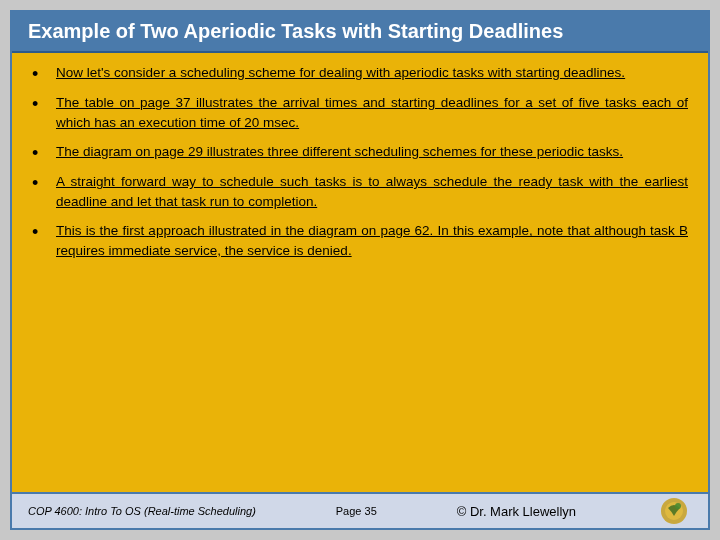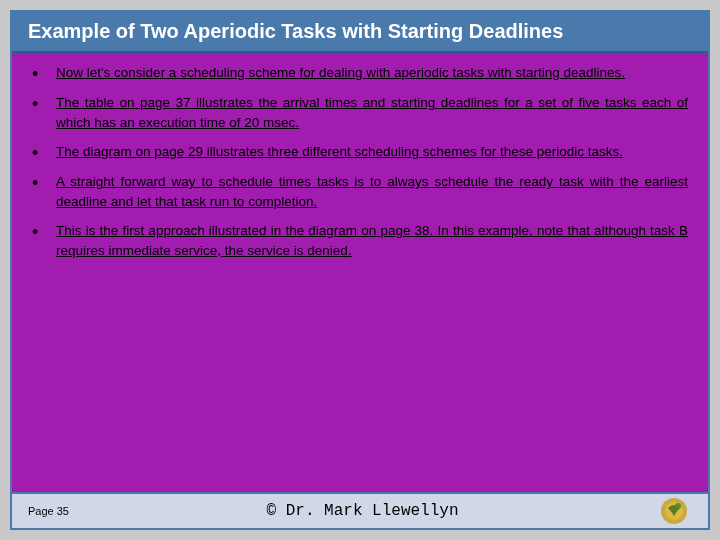--- a/index.html
+++ b/index.html
@@ -13,21 +13,21 @@
       height: 540px;
       background: #c8c8c8;
       font-family: Arial, sans-serif;
       overflow: hidden;
     }
 
     .slide {
       width: 700px;
       height: 520px;
       margin: 10px auto;
-      background: #a21caf;
+      background: #eab308;
       border: 2px solid #4a7aab;
       display: flex;
       flex-direction: column;
     }
 
     .slide-title {
       background: #4a7aab;
       color: #ffffff;
       padding: 8px 16px;
       font-size: 20px;
@@ -81,23 +81,22 @@
       font-style: italic;
       color: #000;
     }
 
     .footer-center {
       font-size: 11px;
       color: #000;
     }
 
     .footer-right {
-      font-size: 16px;
+      font-size: 13px;
       color: #000;
-      font-family: Liberation Mono, monospace;
     }
 
     .footer-logo {
       width: 36px;
       height: 30px;
       position: relative;
     }
 
     .footer-logo svg {
       width: 36px;
@@ -122,31 +121,32 @@
       <span class="bullet-text">The table on page 37 illustrates the arrival times and starting deadlines for a set of five tasks each of which has an execution time of 20 msec.</span>
     </div>
 
     <div class="bullet-item">
       <span class="bullet-dot">•</span>
       <span class="bullet-text">The diagram on page 29 illustrates three different scheduling schemes for these periodic tasks.</span>
     </div>
 
     <div class="bullet-item">
       <span class="bullet-dot">•</span>
-      <span class="bullet-text">A straight forward way to schedule times tasks is to always schedule the ready task with the earliest deadline and let that task run to completion.</span>
+      <span class="bullet-text">A straight forward way to schedule such tasks is to always schedule the ready task with the earliest deadline and let that task run to completion.</span>
     </div>
 
     <div class="bullet-item">
       <span class="bullet-dot">•</span>
-      <span class="bullet-text">This is the first approach illustrated in the diagram on page 38.  In this example, note that although task B requires immediate service, the service is denied.</span>
+      <span class="bullet-text">This is the first approach illustrated in the diagram on page 62.  In this example, note that although task B requires immediate service, the service is denied.</span>
     </div>
 
   </div>
 
   <div class="slide-footer">
+    <span class="footer-left">COP 4600: Intro To OS  (Real-time Scheduling)</span>
     <span class="footer-center">Page 35</span>
     <span class="footer-right">© Dr. Mark Llewellyn</span>
     <div class="footer-logo">
       <svg viewBox="0 0 36 30" xmlns="http://www.w3.org/2000/svg">
         <circle cx="18" cy="15" r="13" fill="#c8a020" opacity="0.85"></circle>
         <circle cx="18" cy="15" r="9" fill="#e8c040" opacity="0.7"></circle>
         <path d="M12 12 Q18 6 24 12 Q20 16 18 20 Q16 16 12 12Z" fill="#3a6a20" opacity="0.8"></path>
         <circle cx="22" cy="10" r="3" fill="#4a8a30" opacity="0.9"></circle>
       </svg>
     </div>

